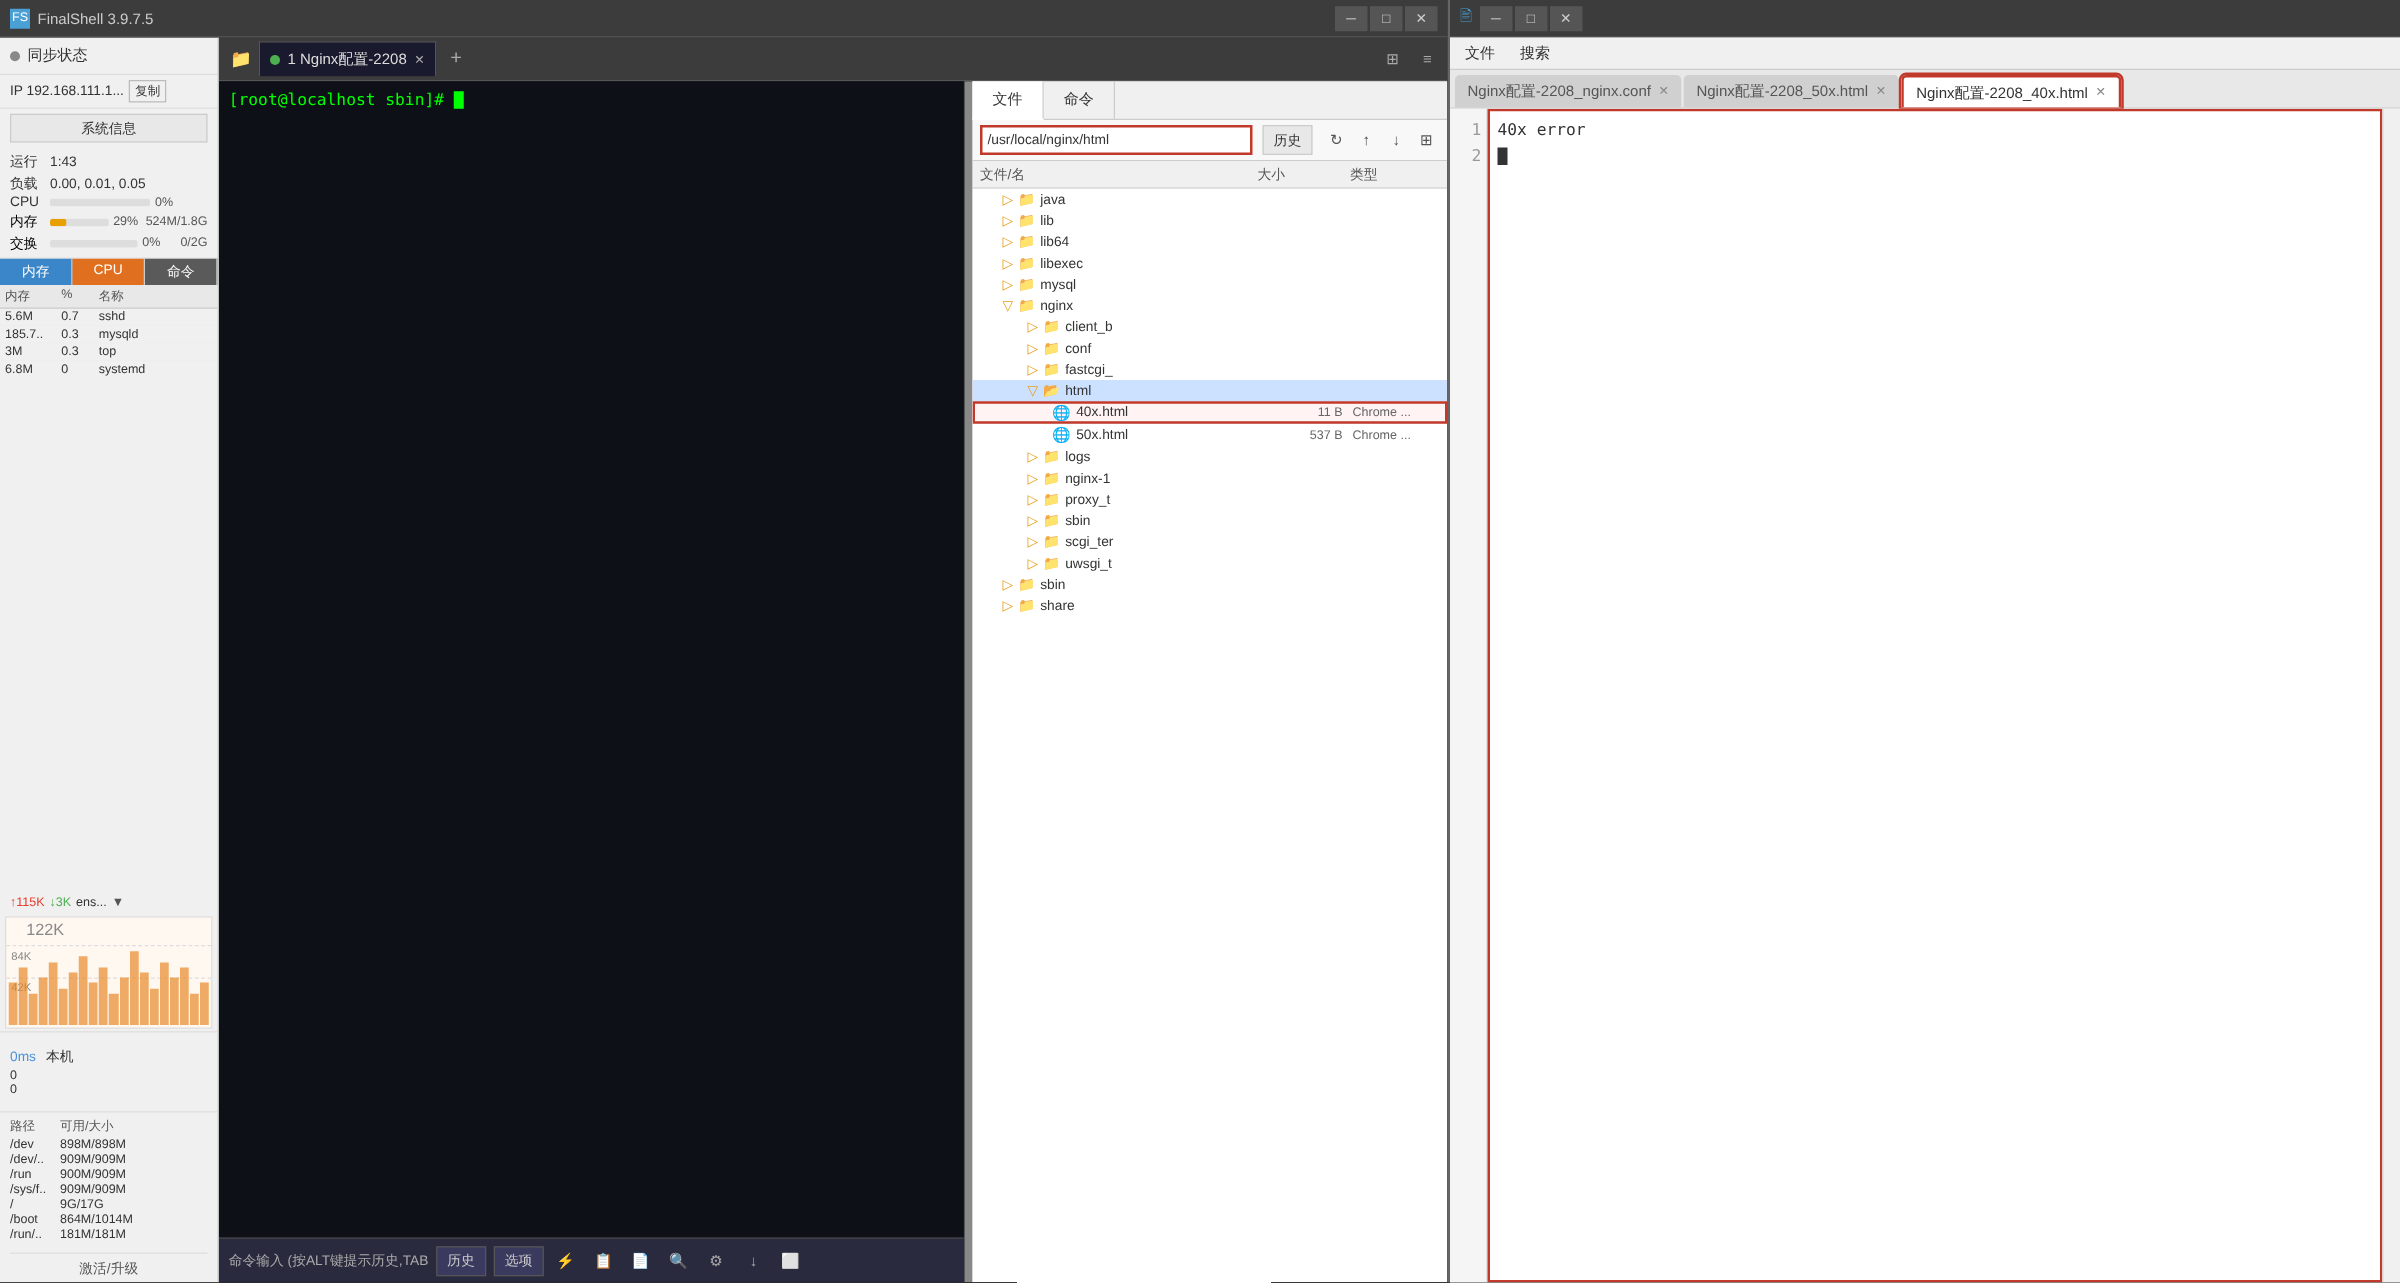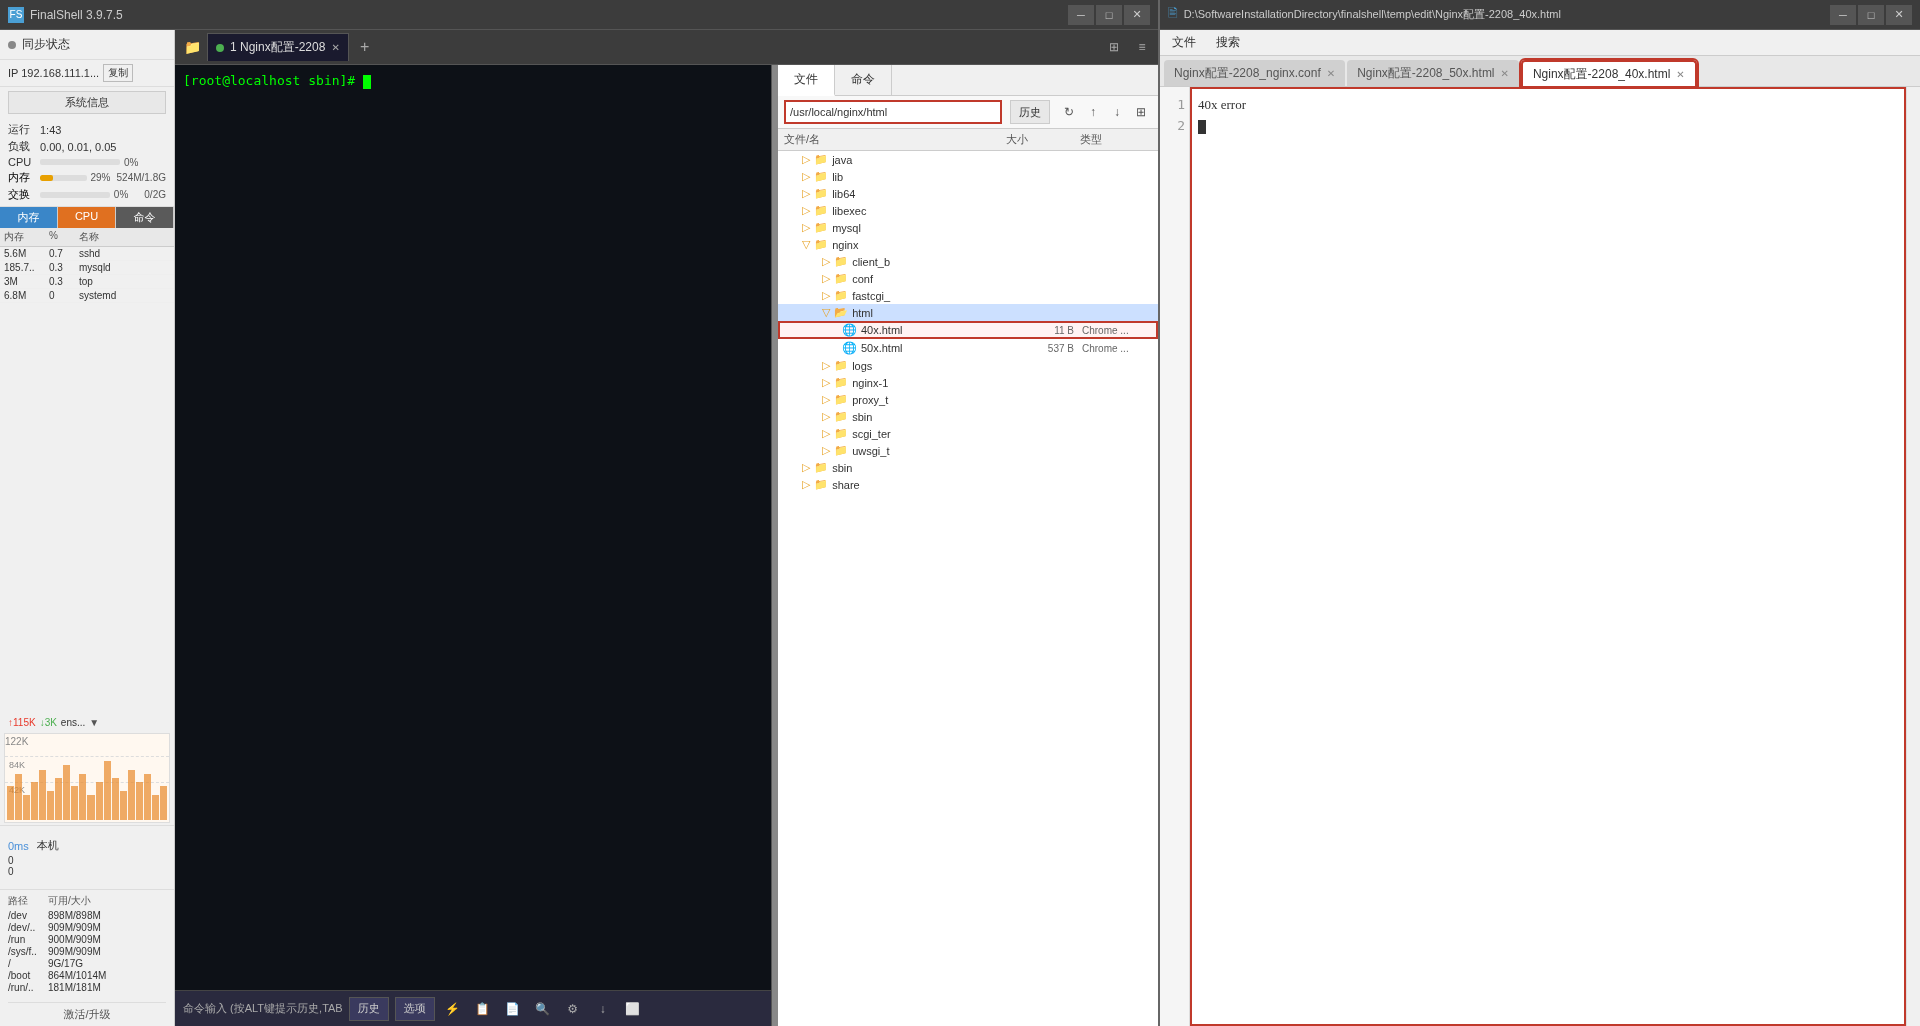--- a/index.html
+++ b/index.html
@@ -256,21 +256,21 @@
           </div>
 
           <div class="net-row">
             <span class="net-up">↑115K</span>
             <span class="net-down" style="color:#4caf50;">↓3K</span>
             <span class="net-label">ens...</span>
             <span class="net-dropdown">▼</span>
           </div>
 
           <div class="chart-area">
-            <div style="position:absolute;top:2px;left:0;font-size:10px;color:#888;">122K</div>
+            <div style="position:absolute;top:2px;left:16px;font-size:13px;color:#888;">122K</div>
             <div class="chart-grid-line" style="top:25%;"></div>
             <div style="position:absolute;top:30%;left:4px;font-size:9px;color:#888;">84K</div>
             <div class="chart-grid-line" style="top:55%;"></div>
             <div style="position:absolute;top:58%;left:4px;font-size:9px;color:#888;">42K</div>
             <div class="chart-bars">
               <div class="chart-bar" style="height:40%;"></div>
               <div class="chart-bar" style="height:55%;"></div>
               <div class="chart-bar" style="height:30%;"></div>
               <div class="chart-bar" style="height:45%;"></div>
               <div class="chart-bar" style="height:60%;"></div>
@@ -526,21 +526,20 @@
 
           </div>
         </div>
       </div>
     </div>
 
     <div class="right-window" style="width:760px; display:flex; flex-direction:column; background:#fff;">
 
       <div class="right-title-bar">
         <span class="right-title-icon">🖹</span>
-        <span class="right-title-text">D:\SoftwareInstallationDirectory\finalshell\temp\edit\Nginx配置-2208_40x.html</span>
         <div class="right-title-controls">
           <button class="right-title-btn">─</button>
           <button class="right-title-btn">□</button>
           <button class="right-title-btn close">✕</button>
         </div>
       </div>
 
       <div class="right-menu-bar">
         <span class="right-menu-item">文件</span>
         <span class="right-menu-item">搜索</span>
@@ -559,21 +558,21 @@
           <span>Nginx配置-2208_40x.html</span>
           <span class="tab-close">✕</span>
         </div>
       </div>
 
       <div class="editor-area">
         <div class="line-numbers">
           <div>1</div>
           <div>2</div>
         </div>
-        <div class="editor-content" style="outline:2px solid #c0392b; outline-offset:-2px;font-family:Liberation Serif, serif;">40x error
+        <div class="editor-content" style="outline:2px solid #c0392b; outline-offset:-2px;">40x error
 <span class="cursor-line"></span></div>
         <div class="right-scrollbar"></div>
       </div>
 
 
     </div>
 
   </div>
 </div>
 

